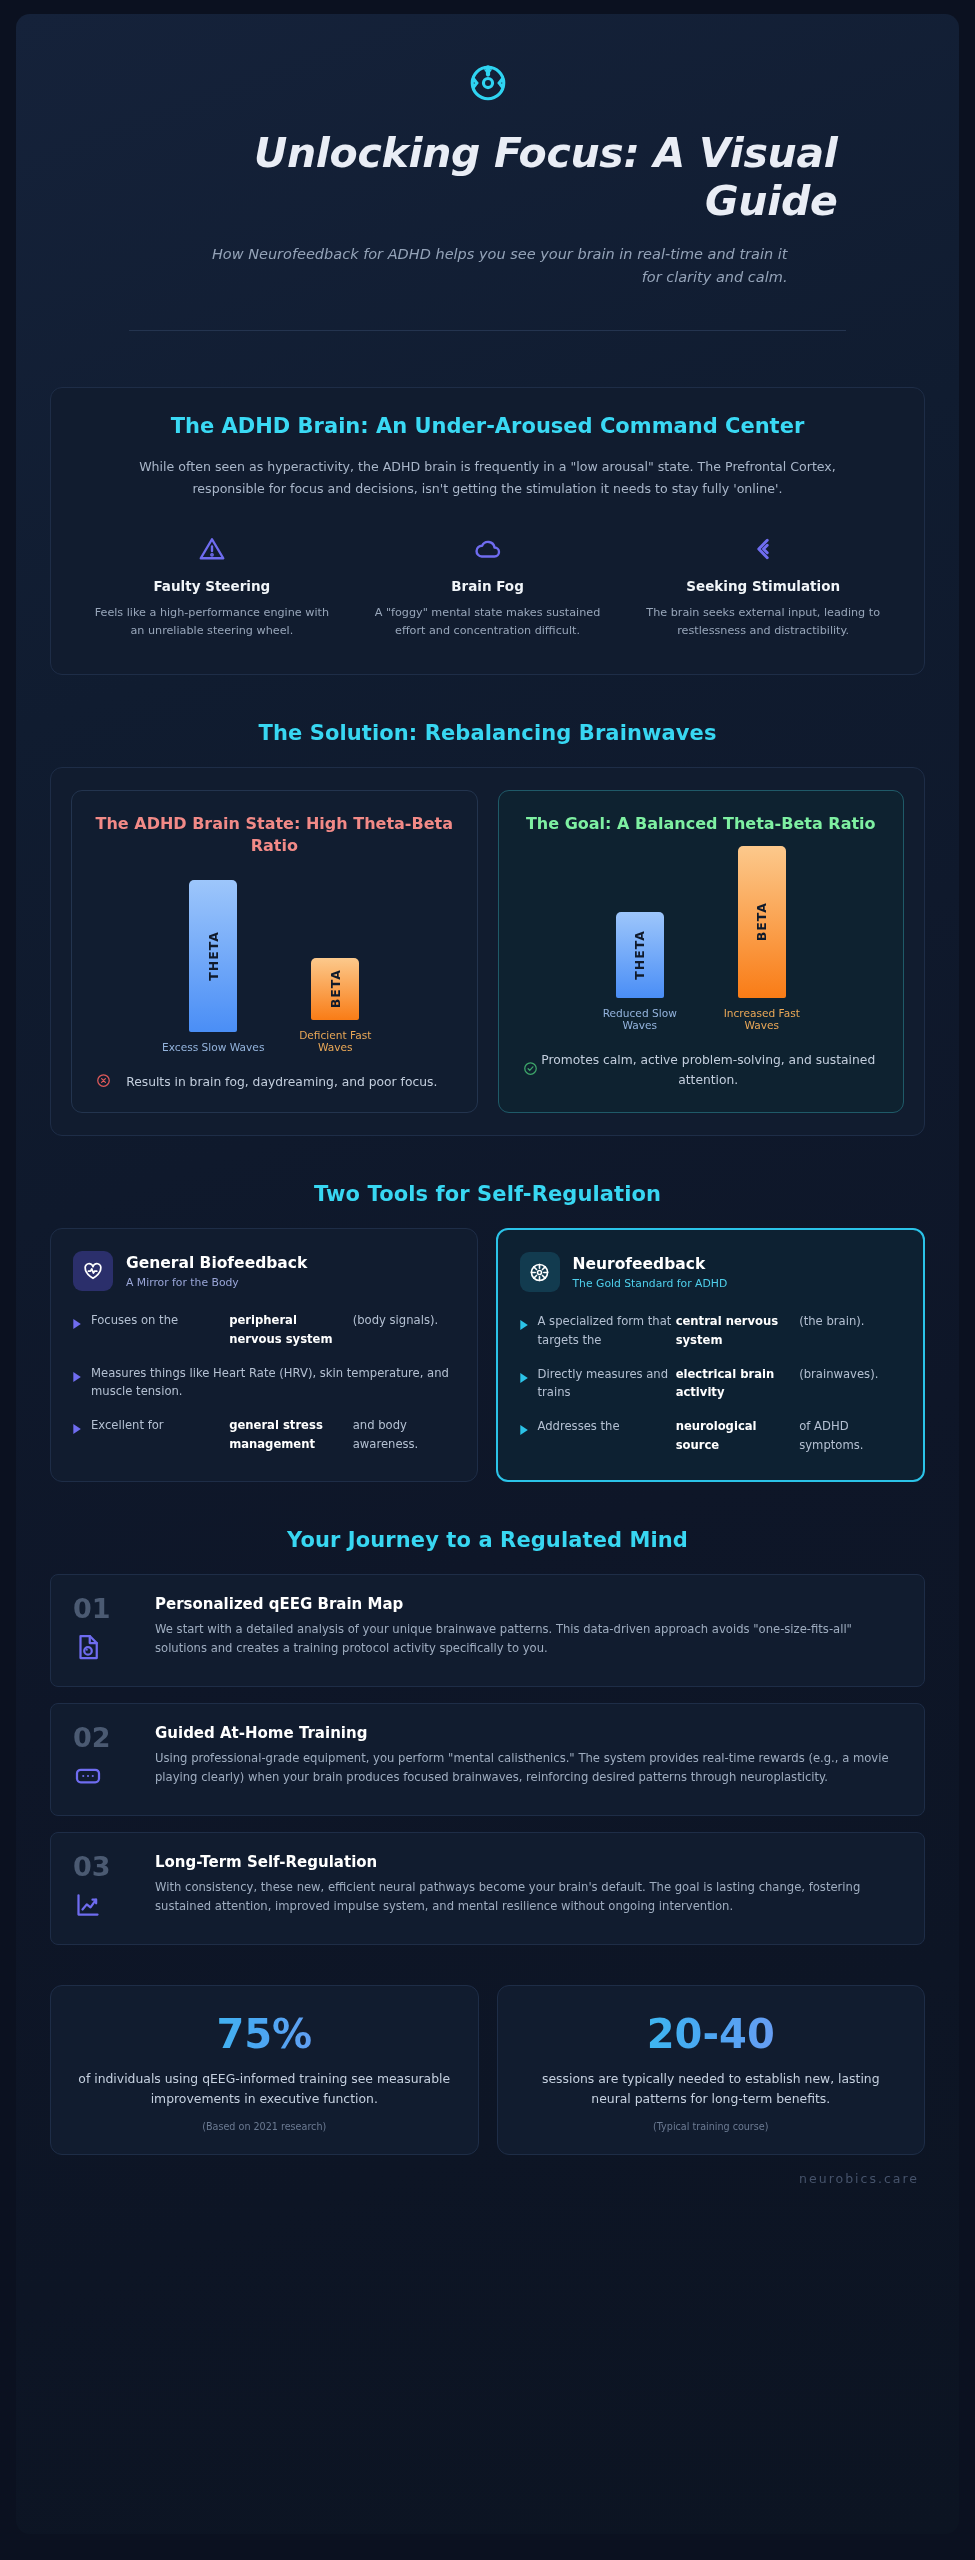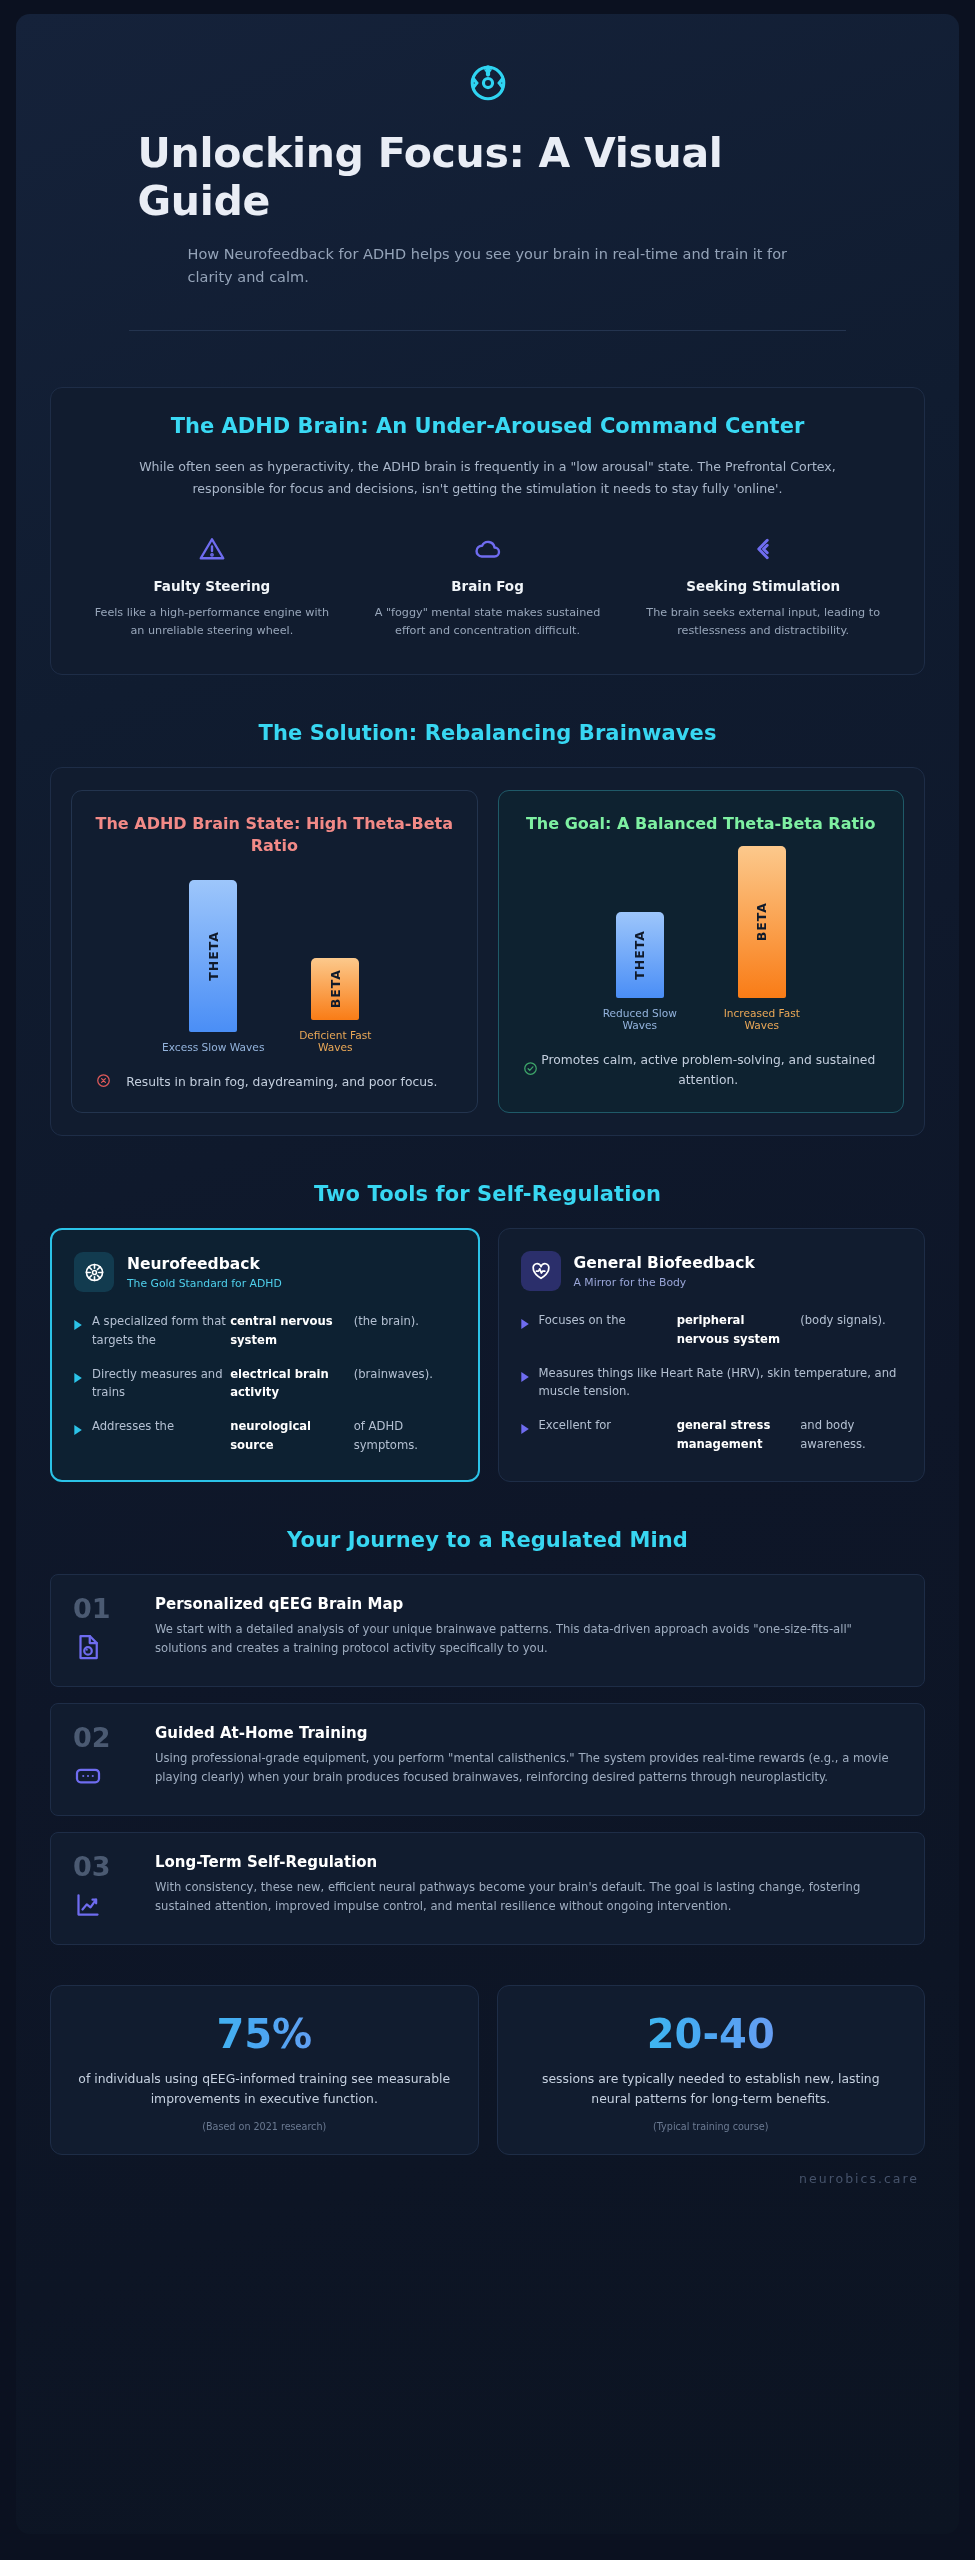--- a/index.html
+++ b/index.html
@@ -17,21 +17,21 @@
   .sheet {
     background: linear-gradient(160deg, #15223a 0%, #101c30 25%, #0e1628 60%, #0c1422 100%);
     border-radius: 14px;
     padding: 30px 34px 34px 34px;
     min-height: 2520px;
     position: relative;
     overflow: hidden;
   }
 
   
-  .hero { text-align: left; padding: 18px 0 0 0; }
+  .hero { text-align: right; padding: 18px 0 0 0; font-style: italic; }
   .hero-icon { display: flex; justify-content: center; margin-bottom: 26px; }
   .hero-title {
     font-size: 41px; font-weight: bold; color: #e9edf5;
     line-height: 1.16; letter-spacing: -0.3px;
     max-width: 700px; margin: 0 auto;
   }
   .hero-sub {
     margin: 18px auto 0 auto; max-width: 600px;
     font-size: 14.5px; color: #94a3b8; line-height: 1.55;
   }
@@ -281,20 +281,69 @@
           <p>Promotes calm, active problem-solving, and sustained attention.</p>
         </div>
       </div>
 
     </div>
   </div>
 
   <h2 class="section-heading">Two Tools for Self-Regulation</h2>
   <div class="tools">
 
+    <div class="tool">
+      <div class="tool-head">
+        <div class="tool-badge bio">
+          <svg width="22" height="22" viewBox="0 0 24 24" fill="none" stroke="#ffffff" stroke-width="1.9" stroke-linecap="round" stroke-linejoin="round">
+            <path d="M12 20 S3.6 14.6 3.6 9.3 A4.3 4.3 0 0 1 12 7.3 A4.3 4.3 0 0 1 20.4 9.3 C20.4 14.6 12 20 12 20 Z"></path>
+            <path d="M7 12.2 h2.3 l1.3-2.6 l1.8 4.6 l1.3-2 h2.4"></path>
+          </svg>
+        </div>
+        <div>
+          <div class="tool-h">General Biofeedback</div>
+          <div class="tool-s bio">A Mirror for the Body</div>
+        </div>
+      </div>
+      <div class="blist">
+        <div class="bitem">
+          <span class="btri">
+            <svg width="9" height="10" viewBox="0 0 10 12">
+                  <path d="M0 0 L9 6 L0 12 Z" fill="#6f6cf0"></path>
+                </svg>
+          </span>
+          <span class="bgrid">
+            <span class="bg-a">Focuses on the</span>
+            <span class="bg-b">peripheral nervous system</span>
+            <span class="bg-c">(body signals).</span>
+          </span>
+        </div>
+        <div class="bitem">
+          <span class="btri">
+            <svg width="9" height="10" viewBox="0 0 10 12">
+                  <path d="M0 0 L9 6 L0 12 Z" fill="#6f6cf0"></path>
+                </svg>
+          </span>
+          <span class="bplain">Measures things like Heart Rate (HRV), skin temperature, and muscle tension.</span>
+        </div>
+        <div class="bitem">
+          <span class="btri">
+            <svg width="9" height="10" viewBox="0 0 10 12">
+                  <path d="M0 0 L9 6 L0 12 Z" fill="#6f6cf0"></path>
+                </svg>
+          </span>
+          <span class="bgrid">
+            <span class="bg-a">Excellent for</span>
+            <span class="bg-b">general stress management</span>
+            <span class="bg-c">and body awareness.</span>
+          </span>
+        </div>
+      </div>
+    </div>
+
     <div class="tool nf">
       <div class="tool-head">
         <div class="tool-badge nf">
           <svg width="23" height="23" viewBox="0 0 24 24" fill="none" stroke="#ffffff" stroke-width="1.7" stroke-linecap="round">
             <circle cx="12" cy="12" r="8.4"></circle>
             <circle cx="12" cy="12" r="2.1"></circle>
             <path d="M12 3.6 v3.9 M12 16.5 v3.9 M3.6 12 h3.9 M16.5 12 h3.9"></path>
             <path d="M6.1 6.1 l2.8 2.8 M15.1 15.1 l2.8 2.8 M17.9 6.1 l-2.8 2.8 M8.9 15.1 l-2.8 2.8"></path>
           </svg>
         </div>
@@ -331,69 +380,20 @@
         <div class="bitem">
           <span class="btri">
             <svg width="9" height="10" viewBox="0 0 10 12">
                   <path d="M0 0 L9 6 L0 12 Z" fill="#2bc3e8"></path>
                 </svg>
           </span>
           <span class="bgrid">
             <span class="bg-a">Addresses the</span>
             <span class="bg-b">neurological source</span>
             <span class="bg-c">of ADHD symptoms.</span>
-          </span>
-        </div>
-      </div>
-    </div>
-
-    <div class="tool">
-      <div class="tool-head">
-        <div class="tool-badge bio">
-          <svg width="22" height="22" viewBox="0 0 24 24" fill="none" stroke="#ffffff" stroke-width="1.9" stroke-linecap="round" stroke-linejoin="round">
-            <path d="M12 20 S3.6 14.6 3.6 9.3 A4.3 4.3 0 0 1 12 7.3 A4.3 4.3 0 0 1 20.4 9.3 C20.4 14.6 12 20 12 20 Z"></path>
-            <path d="M7 12.2 h2.3 l1.3-2.6 l1.8 4.6 l1.3-2 h2.4"></path>
-          </svg>
-        </div>
-        <div>
-          <div class="tool-h">General Biofeedback</div>
-          <div class="tool-s bio">A Mirror for the Body</div>
-        </div>
-      </div>
-      <div class="blist">
-        <div class="bitem">
-          <span class="btri">
-            <svg width="9" height="10" viewBox="0 0 10 12">
-                  <path d="M0 0 L9 6 L0 12 Z" fill="#6f6cf0"></path>
-                </svg>
-          </span>
-          <span class="bgrid">
-            <span class="bg-a">Focuses on the</span>
-            <span class="bg-b">peripheral nervous system</span>
-            <span class="bg-c">(body signals).</span>
-          </span>
-        </div>
-        <div class="bitem">
-          <span class="btri">
-            <svg width="9" height="10" viewBox="0 0 10 12">
-                  <path d="M0 0 L9 6 L0 12 Z" fill="#6f6cf0"></path>
-                </svg>
-          </span>
-          <span class="bplain">Measures things like Heart Rate (HRV), skin temperature, and muscle tension.</span>
-        </div>
-        <div class="bitem">
-          <span class="btri">
-            <svg width="9" height="10" viewBox="0 0 10 12">
-                  <path d="M0 0 L9 6 L0 12 Z" fill="#6f6cf0"></path>
-                </svg>
-          </span>
-          <span class="bgrid">
-            <span class="bg-a">Excellent for</span>
-            <span class="bg-b">general stress management</span>
-            <span class="bg-c">and body awareness.</span>
           </span>
         </div>
       </div>
     </div>
 
   </div>
 
   <h2 class="section-heading">Your Journey to a Regulated Mind</h2>
 
   <div class="step">
@@ -438,21 +438,21 @@
       <div class="step-ic">
         <svg width="30" height="30" viewBox="0 0 24 24" fill="none" stroke="#6f6cf0" stroke-width="1.8" stroke-linecap="round" stroke-linejoin="round">
           <path d="M4.4 4.2 v15.4 h15.2"></path>
           <path d="M7.6 15.6 l3.4-4.1 l3 2.4 l4.4-6.2"></path>
           <path d="M15.6 7.7 h2.9 v2.9"></path>
         </svg>
       </div>
     </div>
     <div>
       <div class="step-h">Long-Term Self-Regulation</div>
-      <div class="step-p">With consistency, these new, efficient neural pathways become your brain's default. The goal is lasting change, fostering sustained attention, improved impulse control, and mental resilience without ongoing intervention.</div>
+      <div class="step-p">With consistency, these new, efficient neural pathways become your brain's default. The goal is lasting change, fostering sustained attention, improved impulse system, and mental resilience without ongoing intervention.</div>
     </div>
   </div>
 
   <div class="stats">
     <div class="stat">
       <div class="stat-num">75%</div>
       <div class="stat-p">of individuals using qEEG-informed training see measurable improvements in executive function.</div>
       <div class="stat-note">(Based on 2021 research)</div>
     </div>
     <div class="stat">

